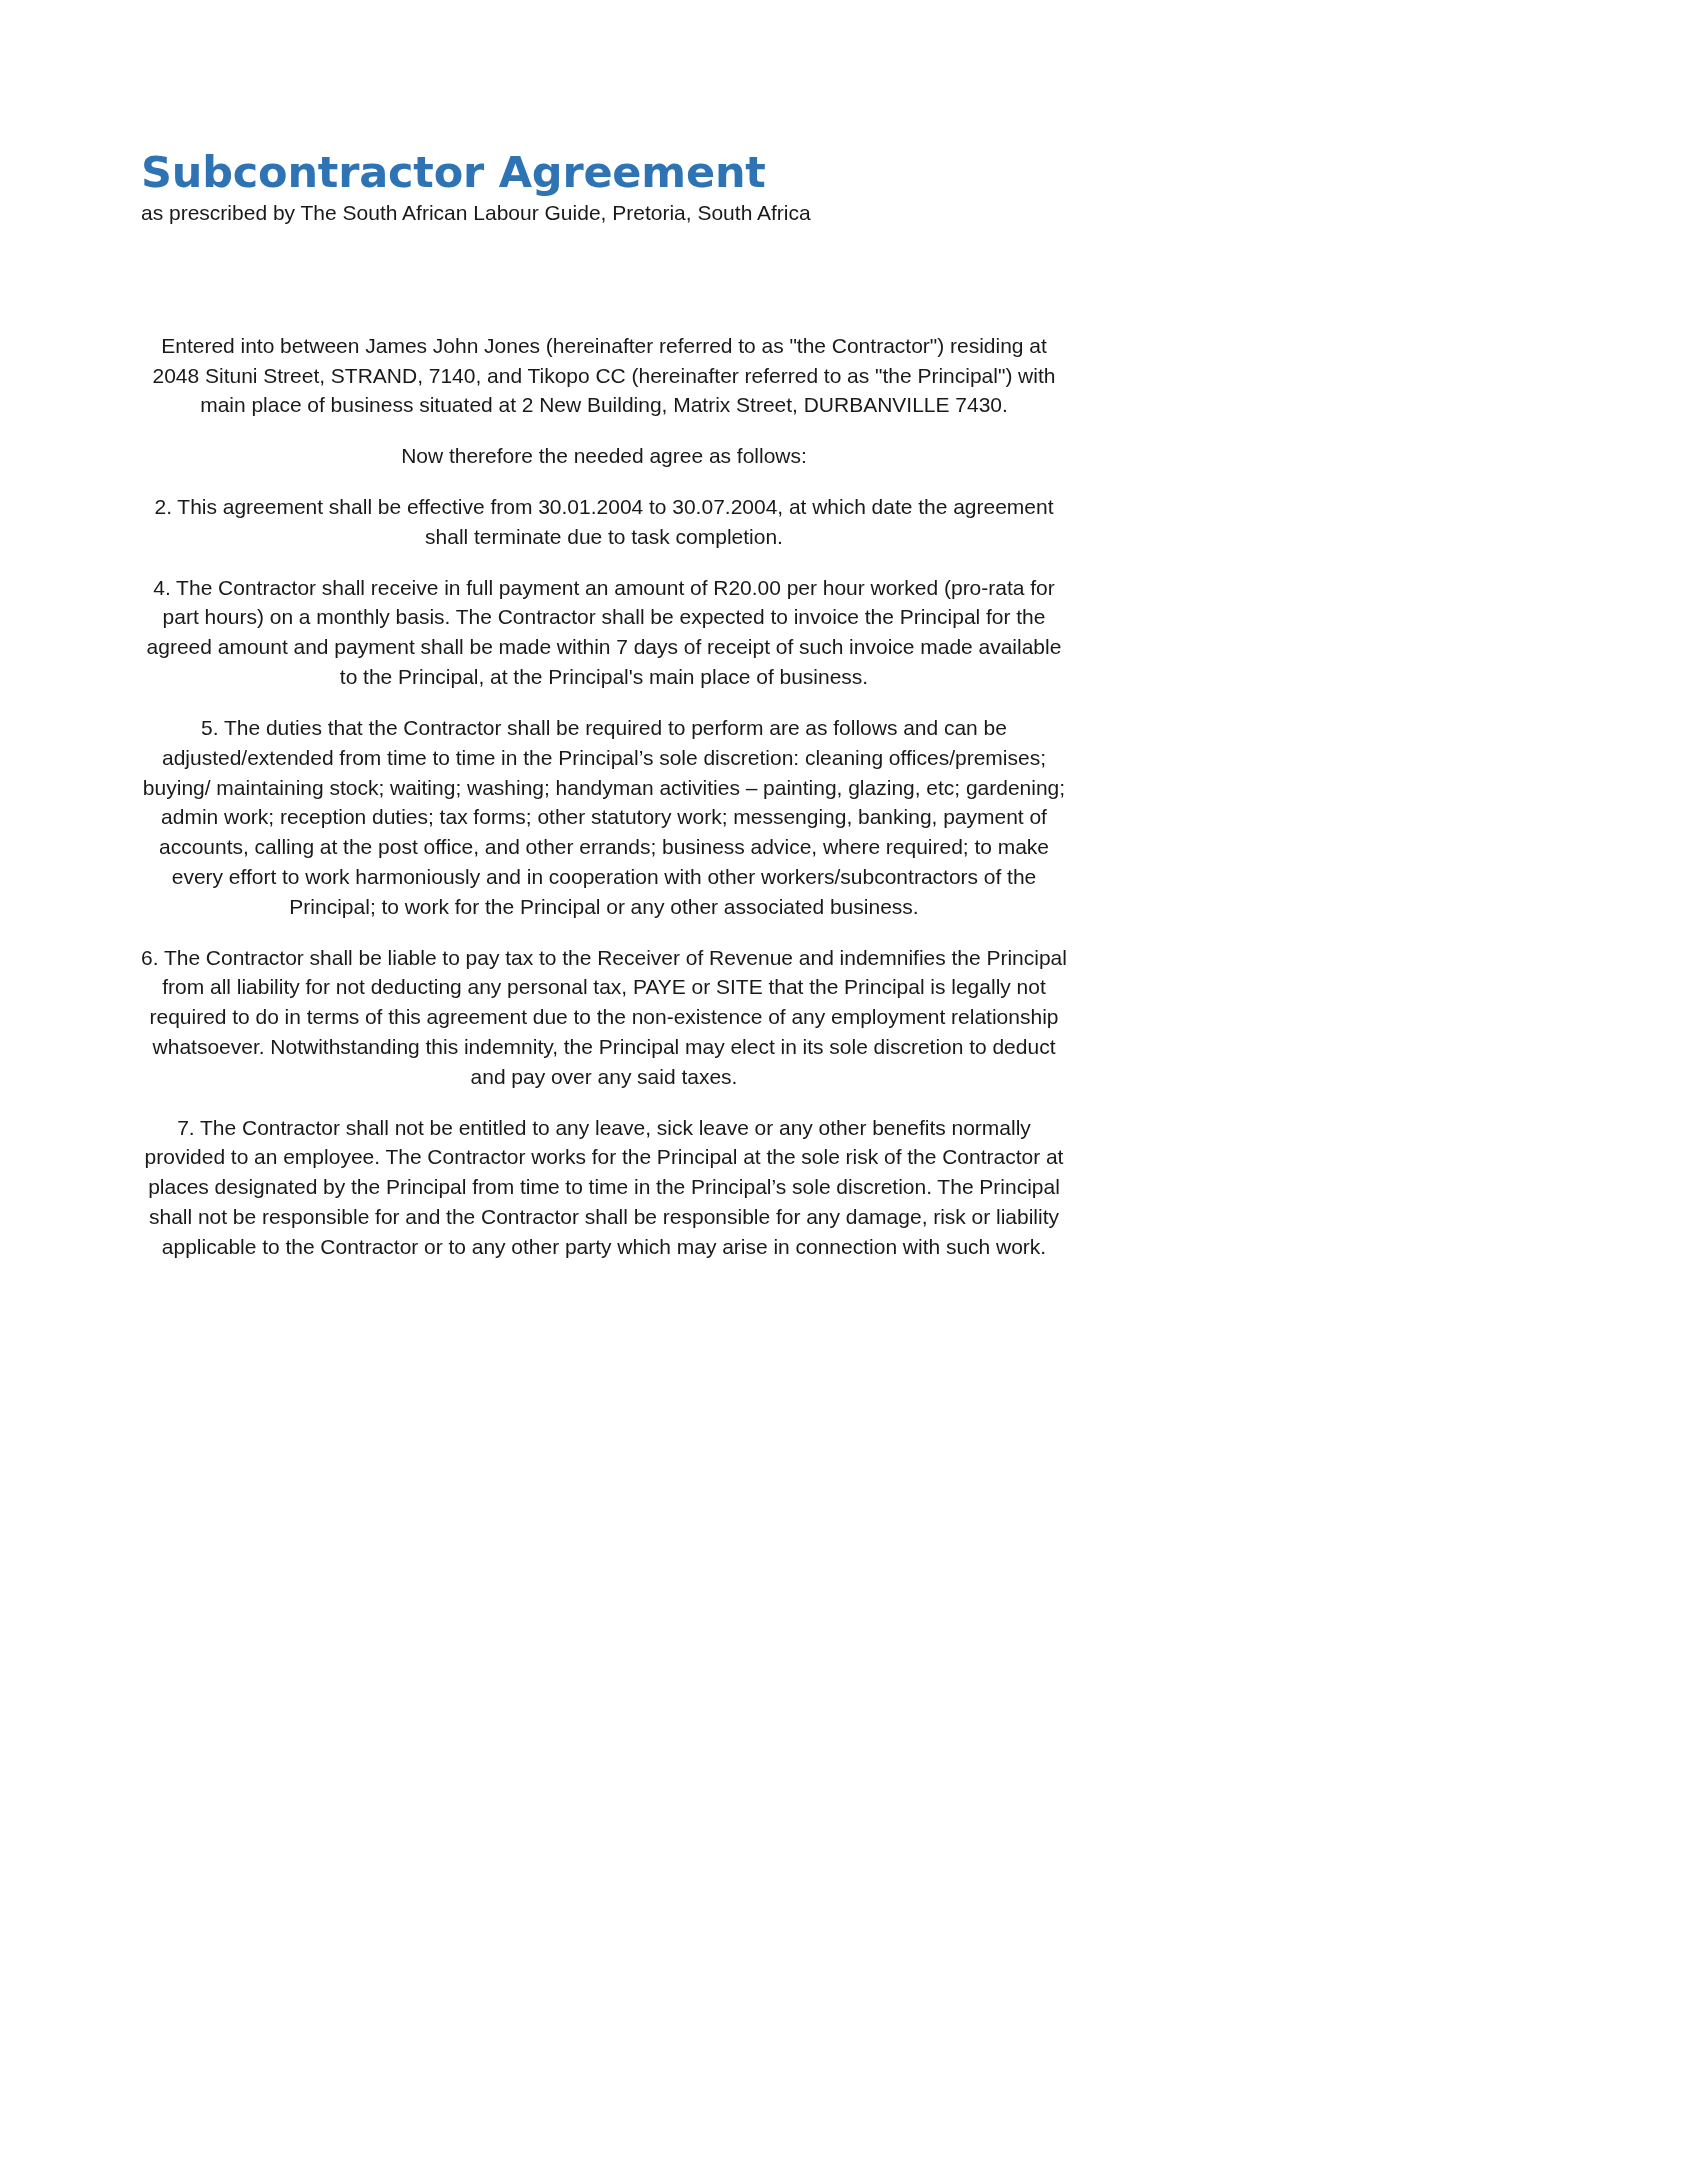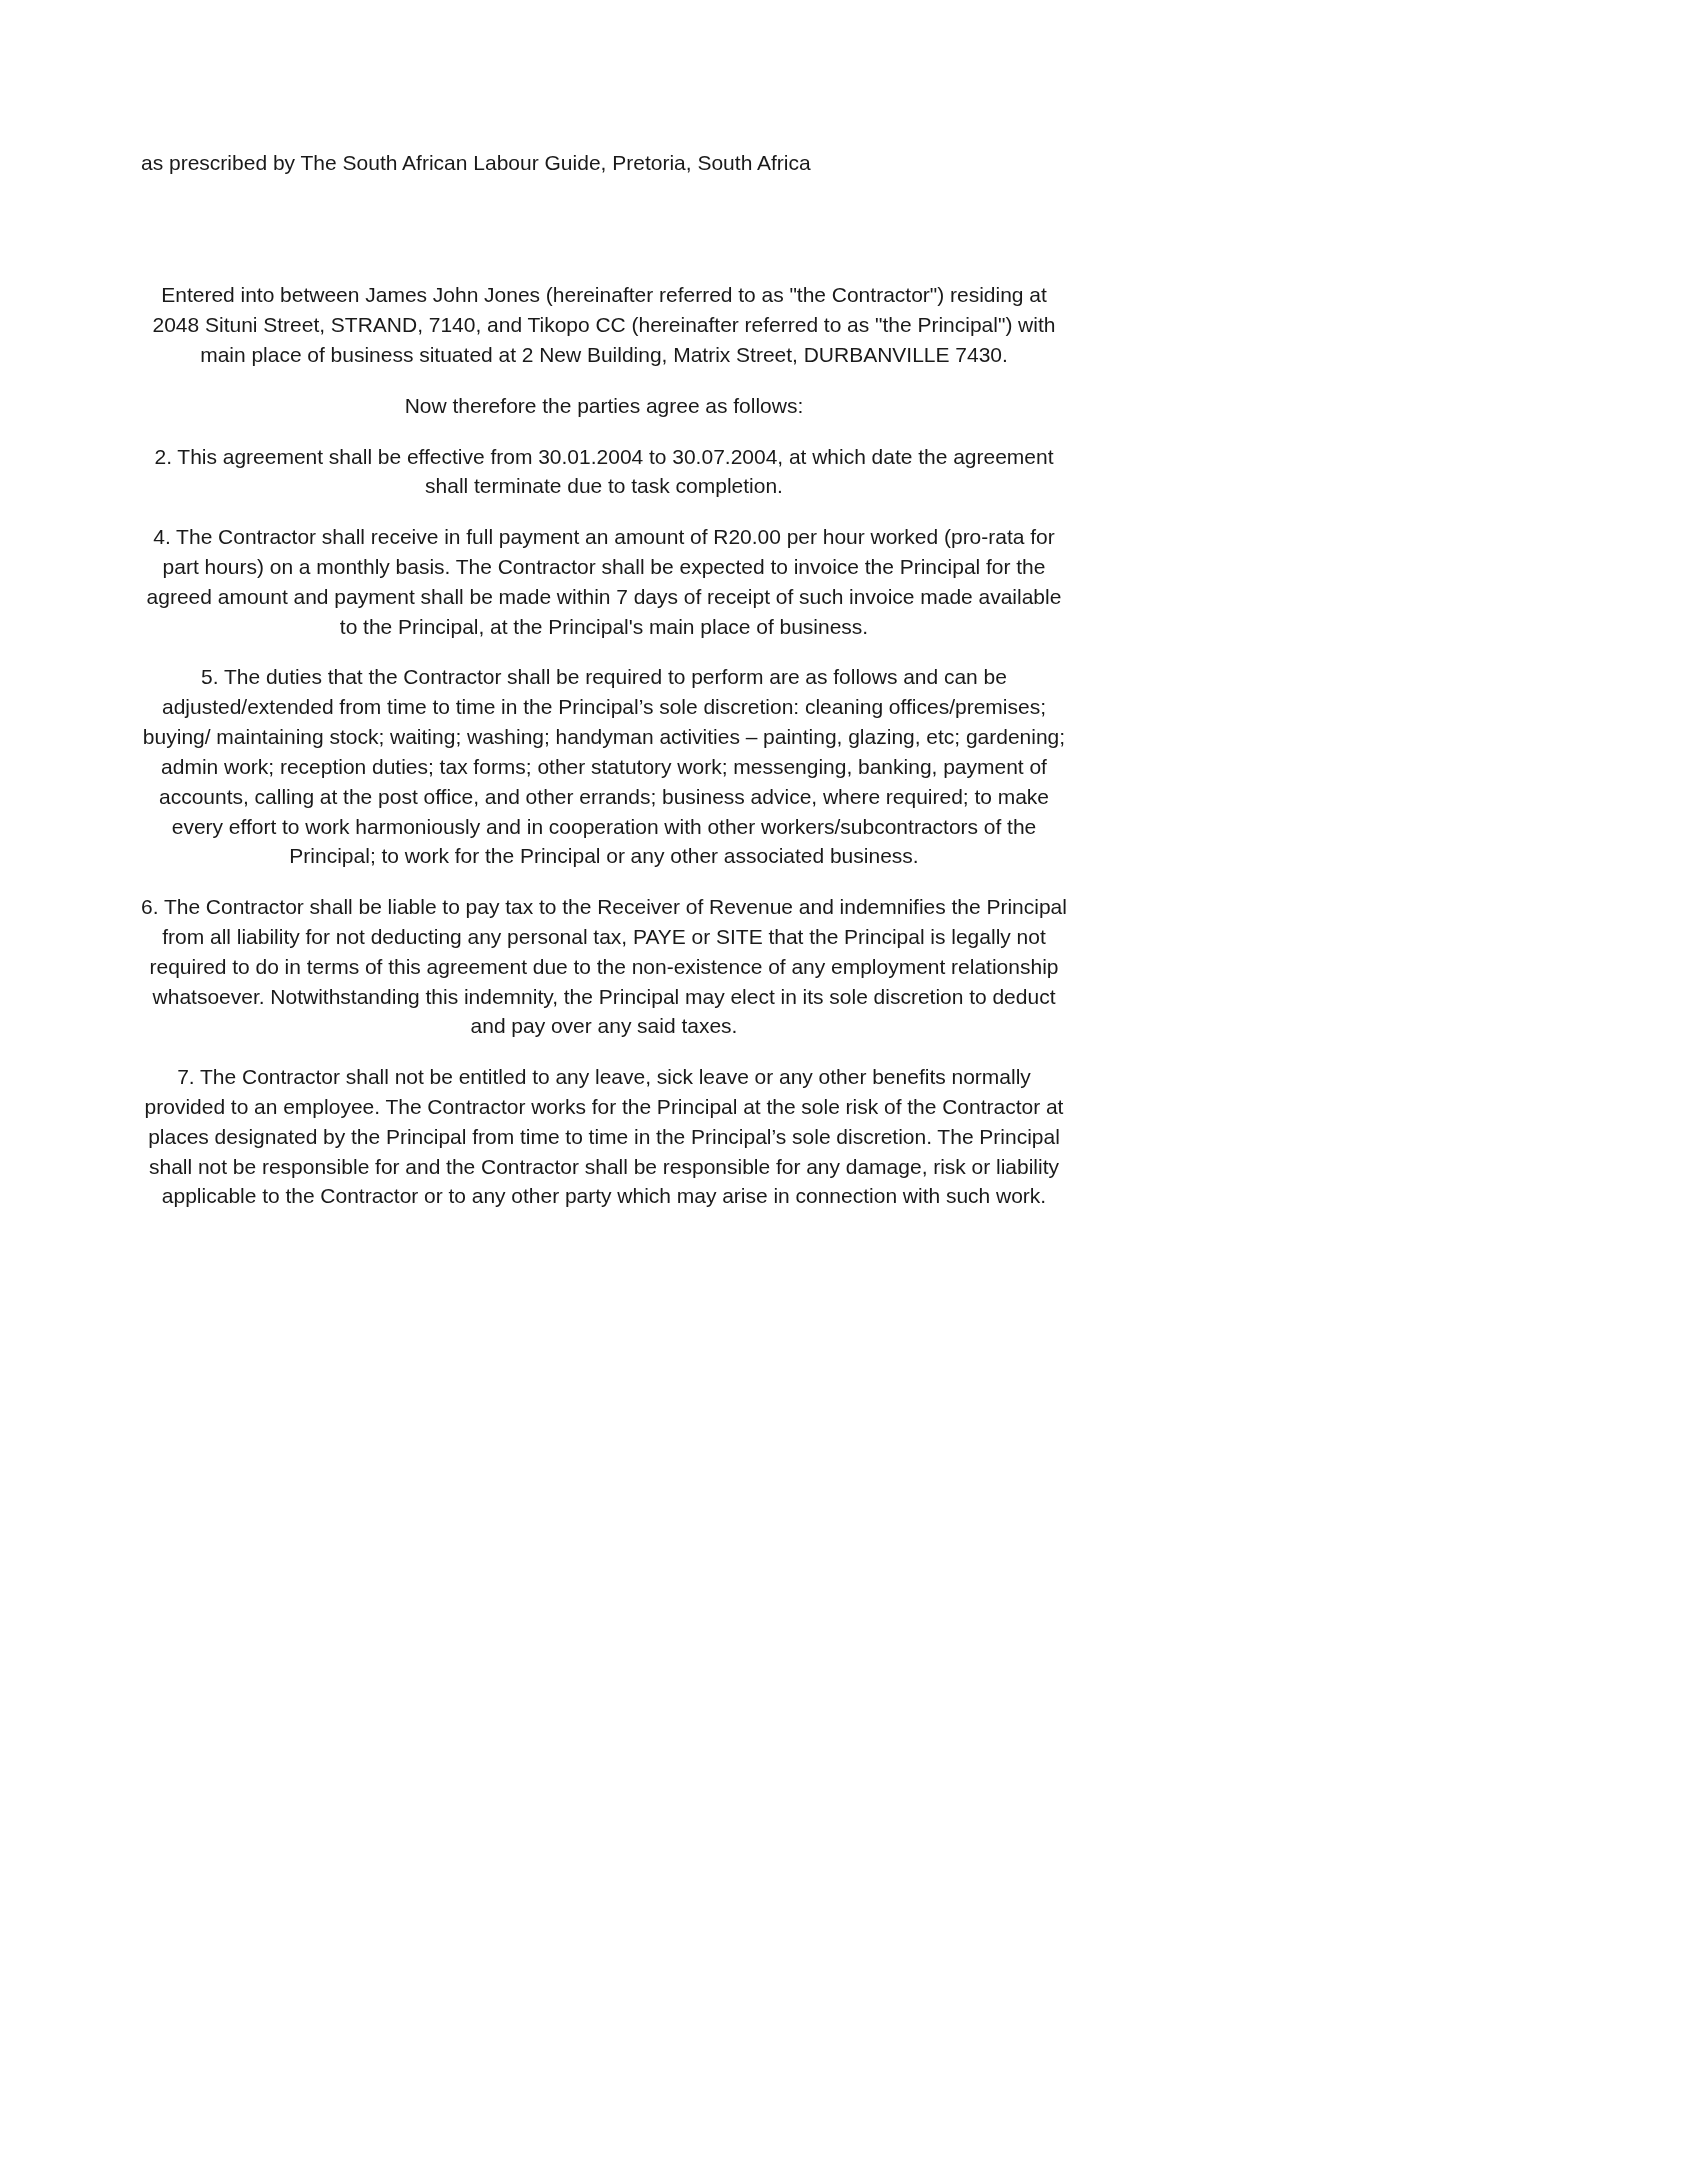--- a/index.html
+++ b/index.html
@@ -67,29 +67,30 @@
   .clause:last-child {
     margin-bottom: 0;
   }
 </style>
 </head>
 <body>
 
 <div class="page">
   <div class="doc-body">
 
+    <h1 class="doc-title">Subcontractor Agreement</h1>
 
     <p class="doc-subtitle">as prescribed by The South African Labour Guide, Pretoria, South Africa</p>
 
 
     <div class="spacer-block"></div>
 
     <p class="clause">Entered into between James John Jones (hereinafter referred to as "the Contractor") residing at 2048 Situni Street, STRAND, 7140, and Tikopo CC (hereinafter referred to as "the Principal") with main place of business situated at 2 New Building, Matrix Street, DURBANVILLE 7430.</p>
 
-    <p class="clause">Now therefore the parties agree as follows:</p>
+    <p class="clause">Now therefore the needed agree as follows:</p>
 
 
     <p class="clause">2. This agreement shall be effective from 30.01.2004 to 30.07.2004, at which date the agreement shall terminate due to task completion.</p>
 
 
     <p class="clause">4. The Contractor shall receive in full payment an amount of R20.00 per hour worked (pro-rata for part hours) on a monthly basis. The Contractor shall be expected to invoice the Principal for the agreed amount and payment shall be made within 7 days of receipt of such invoice made available to the Principal, at the Principal's main place of business.</p>
 
     <p class="clause">5. The duties that the Contractor shall be required to perform are as follows and can be adjusted/extended from time to time in the Principal’s sole discretion: cleaning  offices/premises; buying/ maintaining stock; waiting; washing; handyman activities – painting, glazing, etc; gardening; admin work; reception duties; tax forms; other statutory work; messenging, banking, payment of accounts, calling at the post office, and other errands; business advice, where required; to make every effort to work harmoniously and in cooperation with other workers/subcontractors of the Principal; to work for the Principal or any other associated business.</p>
 
     <p class="clause">6. The Contractor shall be liable to pay tax to the Receiver of Revenue and indemnifies the Principal from all liability for not deducting any personal tax, PAYE or SITE that the Principal is legally not required to do in terms of this agreement due to the non-existence of any employment relationship whatsoever. Notwithstanding this indemnity, the Principal may elect in its sole discretion to deduct and pay over any said taxes.</p>

